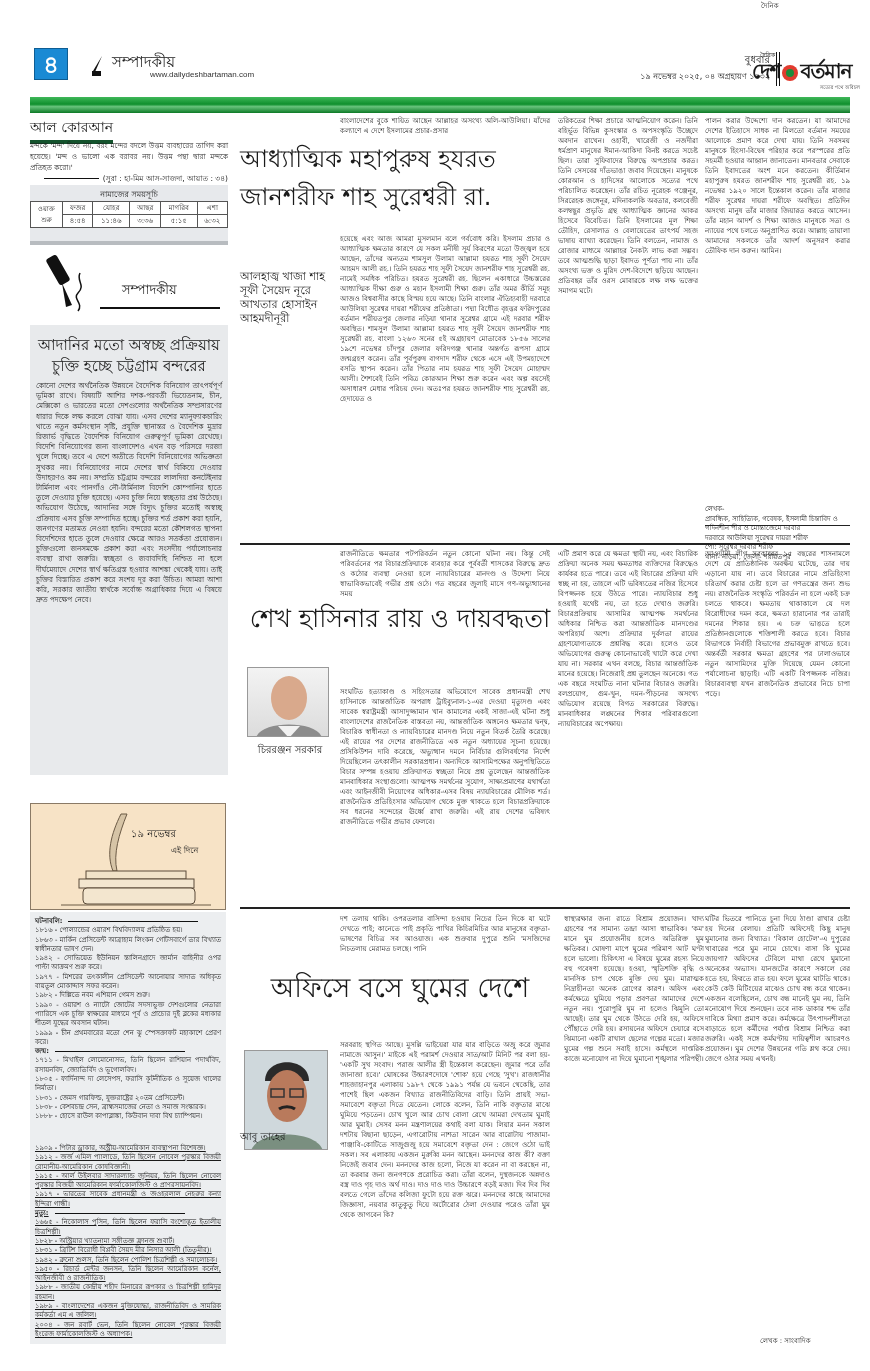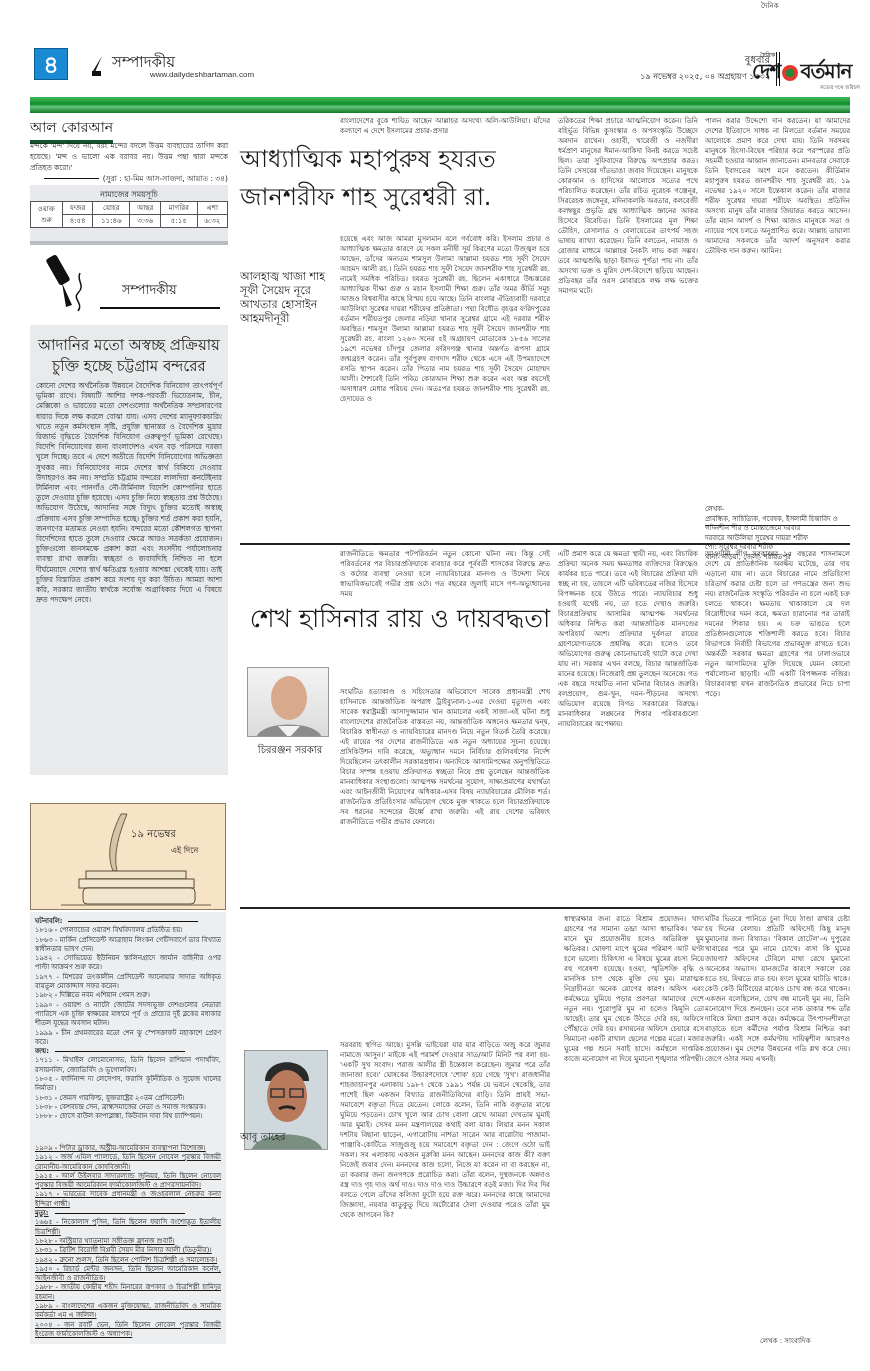--- a/index.html
+++ b/index.html
@@ -220,20 +220,22 @@
       <path d="M8 70 C 12 52, 70 52, 74 70 Z" fill="#8c8c8c"></path>
       <path d="M30 58 L41 70 L52 58 Z" fill="#f2f2f2"></path>
     </svg>
   </div>
   <div class="a2-byline">চিররঞ্জন সরকার</div>
   <div class="a2-body1">সংঘটিত হত্যাকাণ্ড ও সহিংসতার অভিযোগে সাবেক প্রধানমন্ত্রী শেখ হাসিনাকে আন্তর্জাতিক অপরাধ ট্রাইব্যুনাল-১-এর দেওয়া মৃত্যুদণ্ড এবং সাবেক স্বরাষ্ট্রমন্ত্রী আসাদুজ্জামান খান কামালের একই সাজা-এই ঘটনা শুধু বাংলাদেশের রাজনৈতিক বাস্তবতা নয়, আন্তর্জাতিক অঙ্গনেও ক্ষমতার দ্বন্দ্ব, বিচারিক স্বাধীনতা ও ন্যায়বিচারের মানদণ্ড নিয়ে নতুন বিতর্ক তৈরি করেছে। এই রায়ের পর দেশের রাজনীতিতে এক নতুন অধ্যায়ের সূচনা হয়েছে। প্রসিকিউশন দাবি করেছে, অভ্যুত্থান দমনে নির্বিচার গুলিবর্ষণের নির্দেশ দিয়েছিলেন তৎকালীন সরকারপ্রধান। অন্যদিকে আসামিপক্ষের অনুপস্থিতিতে বিচার সম্পন্ন হওয়ায় প্রক্রিয়াগত স্বচ্ছতা নিয়ে প্রশ্ন তুলেছেন আন্তর্জাতিক মানবাধিকার সংস্থাগুলো। আত্মপক্ষ সমর্থনের সুযোগ, সাক্ষ্যপ্রমাণের যথার্থতা এবং আইনজীবী নিয়োগের অধিকার-এসব বিষয় ন্যায়বিচারের মৌলিক শর্ত। রাজনৈতিক প্রতিহিংসার অভিযোগ থেকে মুক্ত থাকতে হলে বিচারপ্রক্রিয়াকে সব ধরনের সন্দেহের ঊর্ধ্বে রাখা জরুরি। এই রায় দেশের ভবিষ্যৎ রাজনীতিতে গভীর প্রভাব ফেলবে।</div>
   <div class="a2-col2">এটি প্রমাণ করে যে ক্ষমতা স্থায়ী নয়, এবং বিচারিক প্রক্রিয়া অনেক সময় ক্ষমতাধর ব্যক্তিদের বিরুদ্ধেও কার্যকর হতে পারে। তবে এই বিচারের প্রক্রিয়া যদি স্বচ্ছ না হয়, তাহলে এটি ভবিষ্যতের নজির হিসেবে বিপজ্জনক হয়ে উঠতে পারে। ন্যায়বিচার শুধু হওয়াই যথেষ্ট নয়, তা হতে দেখাও জরুরি। বিচারপ্রক্রিয়ায় আসামির আত্মপক্ষ সমর্থনের অধিকার নিশ্চিত করা আন্তর্জাতিক মানদণ্ডের অপরিহার্য অংশ। প্রক্রিয়ার দুর্বলতা রায়ের গ্রহণযোগ্যতাকে প্রশ্নবিদ্ধ করে। হলেও তবে অভিযোগের গুরুত্ব কোনোভাবেই খাটো করে দেখা যায় না। সরকার এখন বলছে, বিচার আন্তর্জাতিক মানের হয়েছে। নিজেরাই প্রশ্ন তুলছেন অনেকে। গত এক বছরে সংঘটিত নানা ঘটনার বিচারও জরুরি। বলপ্রয়োগ, গুম-খুন, দমন-পীড়নের অসংখ্য অভিযোগ রয়েছে বিগত সরকারের বিরুদ্ধে। মানবাধিকার লঙ্ঘনের শিকার পরিবারগুলো ন্যায়বিচারের অপেক্ষায়।</div>
   <div class="a2-col3">আওয়ামী লীগ সরকারের ১৫ বছরের শাসনামলে দেশে যে প্রাতিষ্ঠানিক অবক্ষয় ঘটেছে, তার দায় এড়ানো যায় না। তবে বিচারের নামে প্রতিহিংসা চরিতার্থ করার চেষ্টা হলে তা গণতন্ত্রের জন্য শুভ নয়। রাজনৈতিক সংস্কৃতি পরিবর্তন না হলে একই চক্র চলতে থাকবে। ক্ষমতায় থাকাকালে যে দল বিরোধীদের দমন করে, ক্ষমতা হারানোর পর তারাই দমনের শিকার হয়। এ চক্র ভাঙতে হলে প্রতিষ্ঠানগুলোকে শক্তিশালী করতে হবে। বিচার বিভাগকে নির্বাহী বিভাগের প্রভাবমুক্ত রাখতে হবে। অন্তর্বর্তী সরকার ক্ষমতা গ্রহণের পর ঢালাওভাবে নতুন আসামিদের মুক্তি দিয়েছে যেমন কোনো পর্যালোচনা ছাড়াই। এটি একটি বিপজ্জনক নজির। বিচারব্যবস্থা যখন রাজনৈতিক প্রভাবের নিচে চাপা পড়ে।</div>
   <div class="a2-rule"></div>
 
+  <div class="a3-intro">দশ তলায় থাকি। ওপরতলার বাসিন্দা হওয়ায় নিচের তিন দিকে যা ঘটে দেখতে পাই; কানেতে পাই প্রকৃতি পাখির কিচিরমিচির আর মানুষের বক্তৃতা-ভাষণের বিচিত্র সব আওয়াজ। এক শুক্রবার দুপুরে শুনি 'মসজিদের নিচতলায় মেরামত চলছে। পানি</div>
+  <div class="a3-title">অফিসে বসে ঘুমের দেশে</div>
   <div class="a3-photo">
     <svg width="84" height="100" viewBox="0 0 84 100">
       <rect width="84" height="100" fill="#cfd8dc"></rect>
       <path d="M20 30 C 20 5, 64 5, 64 30 Z" fill="#2a2a2a"></path>
       <ellipse cx="42" cy="45" rx="20" ry="26" fill="#b97a5c"></ellipse>
       <rect x="26" y="38" width="13" height="8" fill="none" stroke="#333" stroke-width="1.5"></rect>
       <rect x="45" y="38" width="13" height="8" fill="none" stroke="#333" stroke-width="1.5"></rect>
       <path d="M34 58 C 38 55, 46 55, 50 58" stroke="#222" stroke-width="3" fill="none"></path>
       <path d="M6 100 C 12 78, 72 78, 78 100 Z" fill="#7a8f80"></path>
     </svg>

